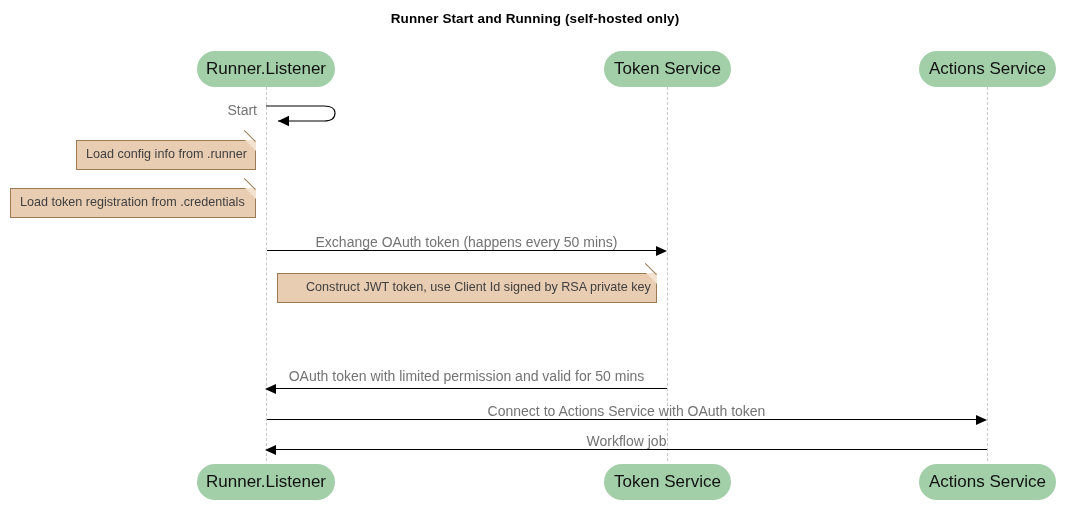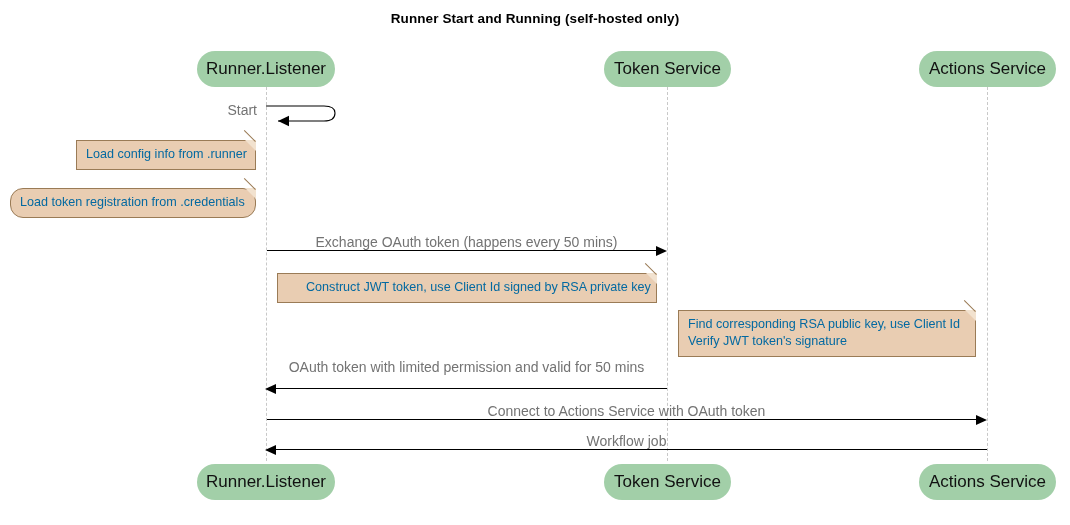--- a/index.html
+++ b/index.html
@@ -86,21 +86,21 @@
   }
   
   .note {
     position: absolute;
     background: #e9cdb2;
     border: 1px solid #9a7b56;
     box-sizing: border-box;
     padding: 5px 9px 6px 9px;
     font-size: 12.6px;
     line-height: 17px;
-    color: #0369a1;
+    color: #404040;
     white-space: nowrap;
   }
   .note .fold {
     position: absolute;
     top: -1px;
     right: -1px;
     width: 0;
     height: 0;
     border-left: 11px solid transparent;
     border-top: 11px solid #f2e2cf;
@@ -145,44 +145,38 @@
       <polygon points="16,21 27,15.8 27,26.2" fill="#000000"></polygon>
     </svg>
   </div>
 
   <div class="note" style="left:76px; top:140px; width:180px;">
     <span class="note-text">Load config info from .runner</span>
     <span class="fold"></span>
     <span class="foldline"></span>
   </div>
 
-  <div class="note" style="left:10px; top:188px; width:246px;border-radius:13px;">
+  <div class="note" style="left:10px; top:188px; width:246px;">
     <span class="note-text">Load token registration from .credentials</span>
     <span class="fold"></span>
     <span class="foldline"></span>
   </div>
 
   <div class="msg-label" style="left:266px; top:234px; width:401px;">Exchange OAuth token (happens every 50 mins)</div>
   <div class="msg" style="left:267px; top:250px; width:390px;"></div>
   <div class="arrowhead right" style="left:656px; top:245.5px;"></div>
 
   <div class="note" style="left:277px; top:273px; width:380px;padding-left:28px;">
     <span class="note-text">Construct JWT token, use Client Id signed by RSA private key</span>
     <span class="fold"></span>
     <span class="foldline"></span>
   </div>
 
-  <div class="note" style="left:678px; top:310px; width:298px;">
-    <span class="note-text">Find corresponding RSA public key, use Client Id</span>
-    <span class="note-text">Verify JWT token's signature</span>
-    <span class="fold"></span>
-    <span class="foldline"></span>
-  </div>
 
-  <div class="msg-label" style="left:266px; top:359px; width:401px;">OAuth token with limited permission and valid for 50 mins</div>
+  <div class="msg-label" style="left:266px; top:368px; width:401px;">OAuth token with limited permission and valid for 50 mins</div>
   <div class="msg" style="left:276px; top:388px; width:391px;"></div>
   <div class="arrowhead left" style="left:265px; top:383.5px;"></div>
 
   <div class="msg-label" style="left:266px; top:403px; width:721px;">Connect to Actions Service with OAuth token</div>
   <div class="msg" style="left:267px; top:419px; width:710px;"></div>
   <div class="arrowhead right" style="left:976px; top:414.5px;"></div>
 
   <div class="msg-label" style="left:266px; top:433px; width:721px;">Workflow job</div>
   <div class="msg" style="left:276px; top:449px; width:711px;"></div>
   <div class="arrowhead left" style="left:265px; top:444.5px;"></div>

